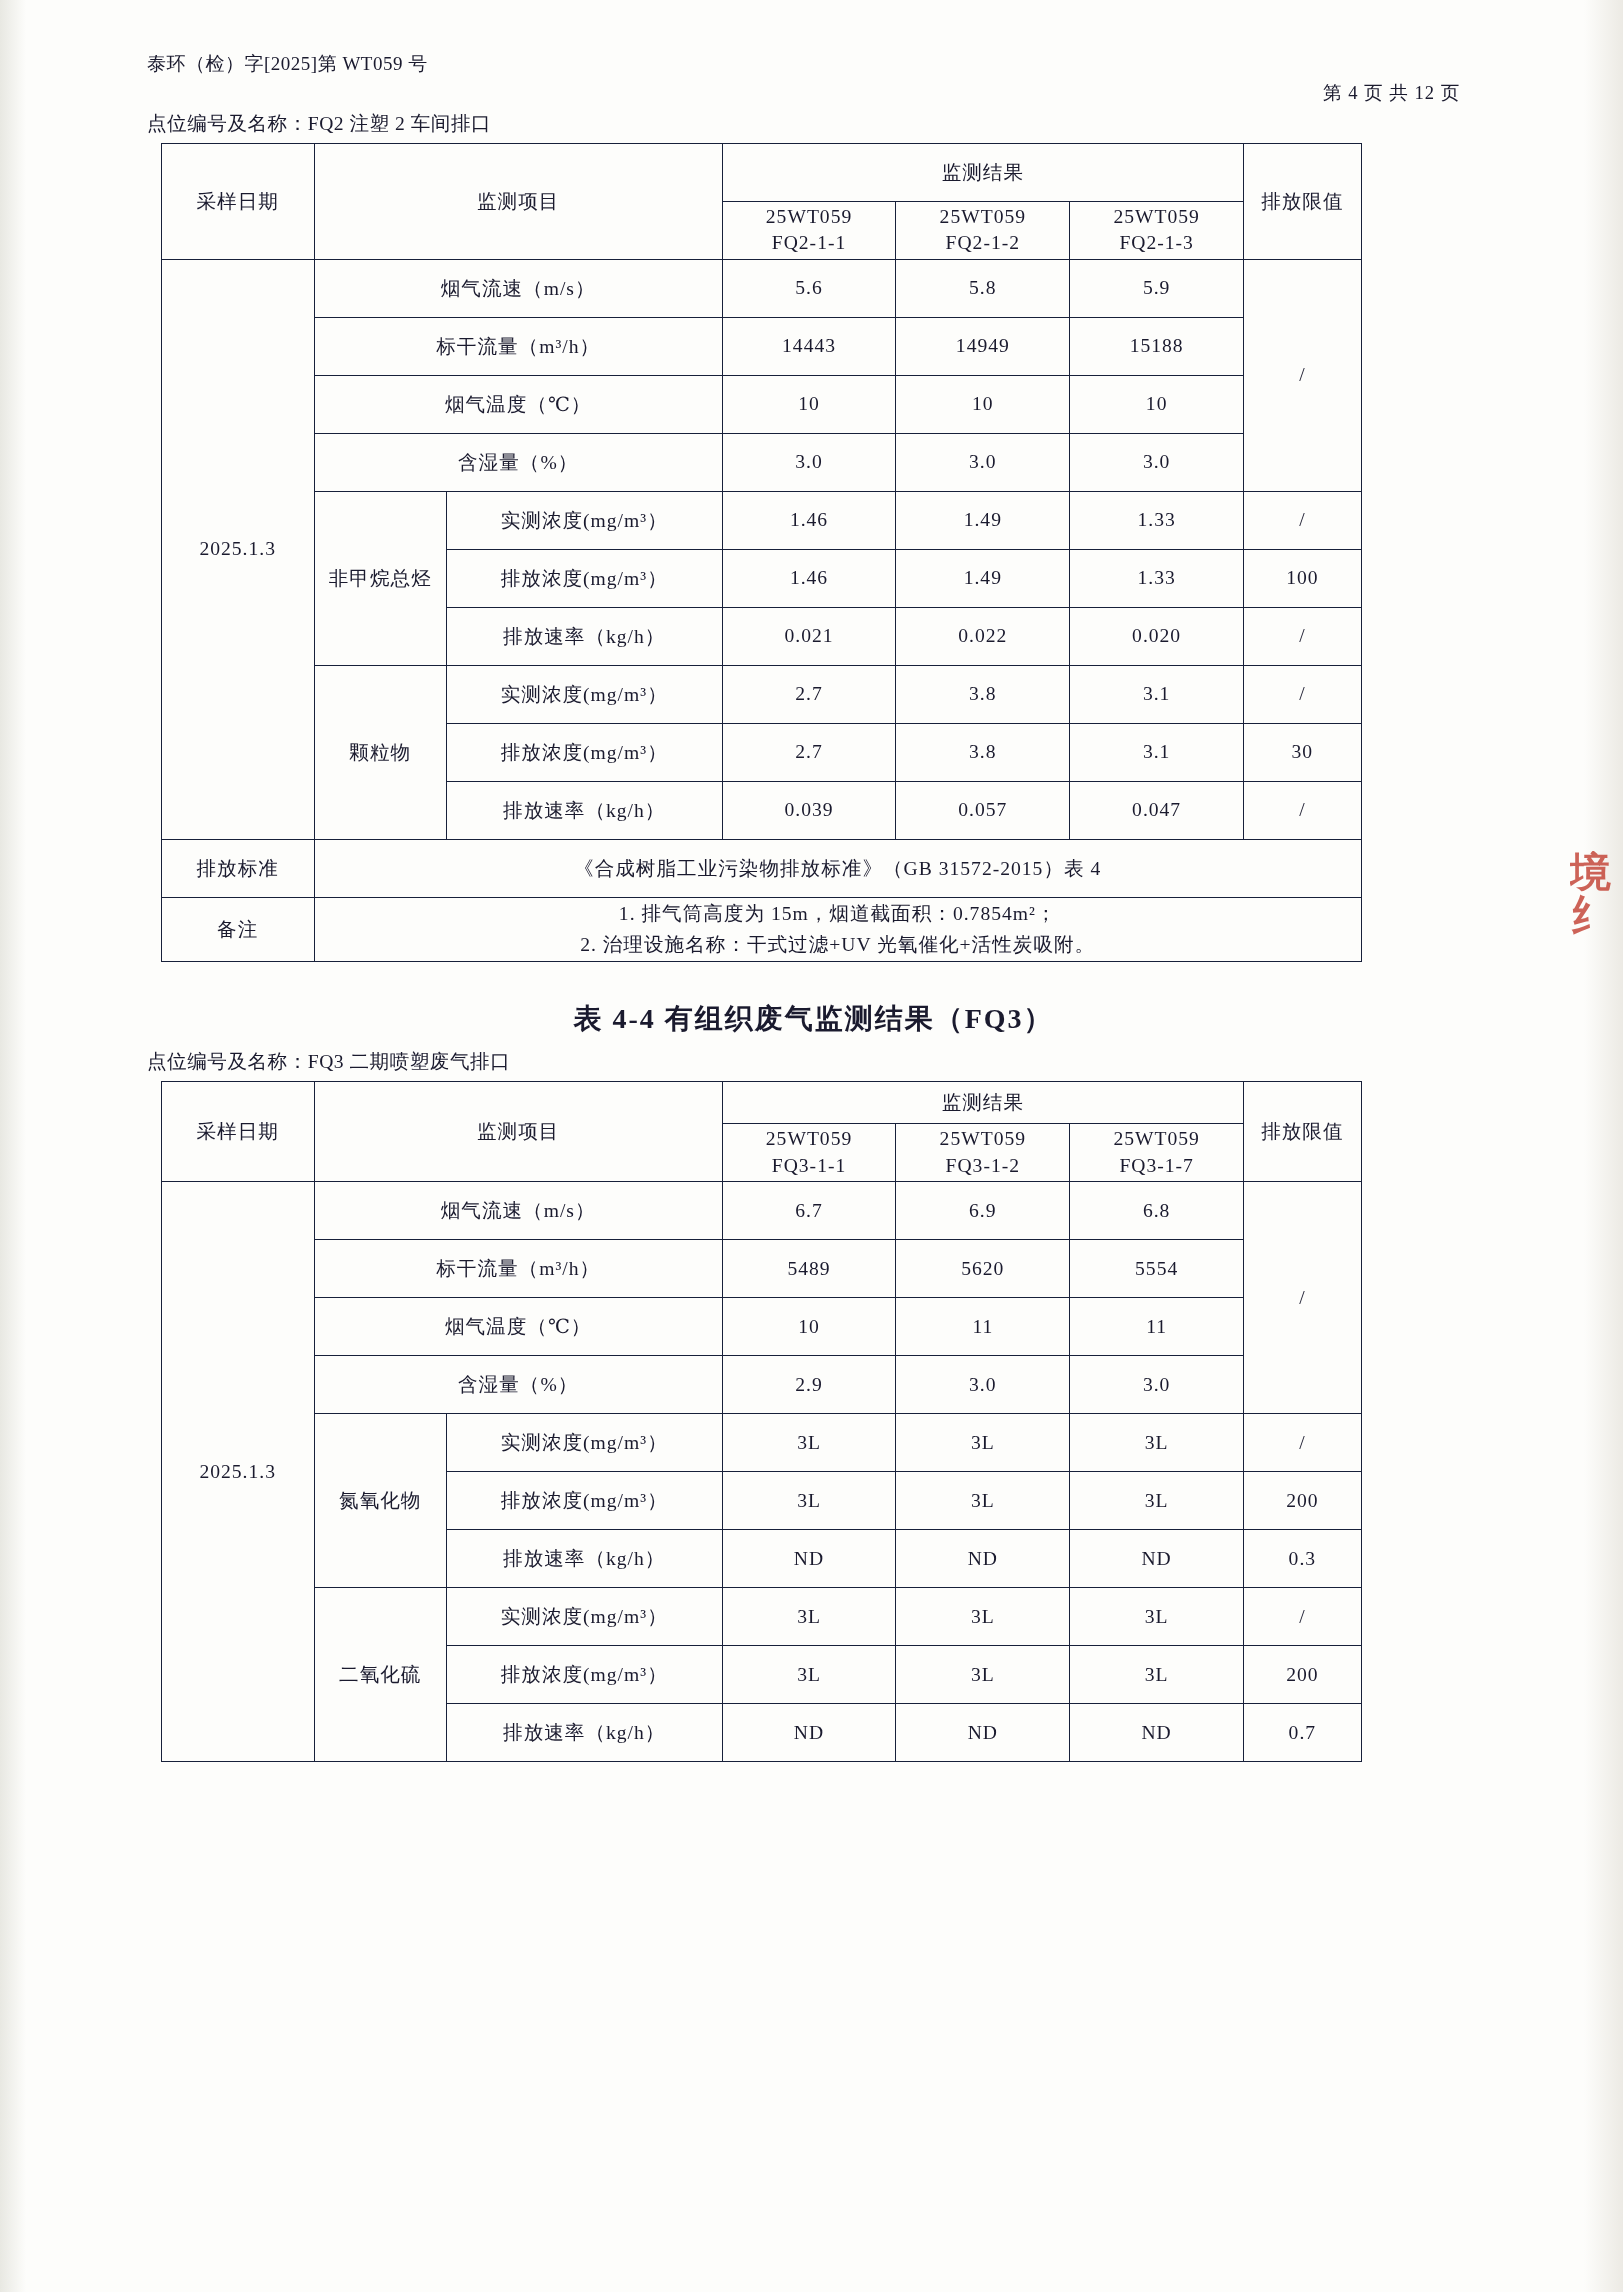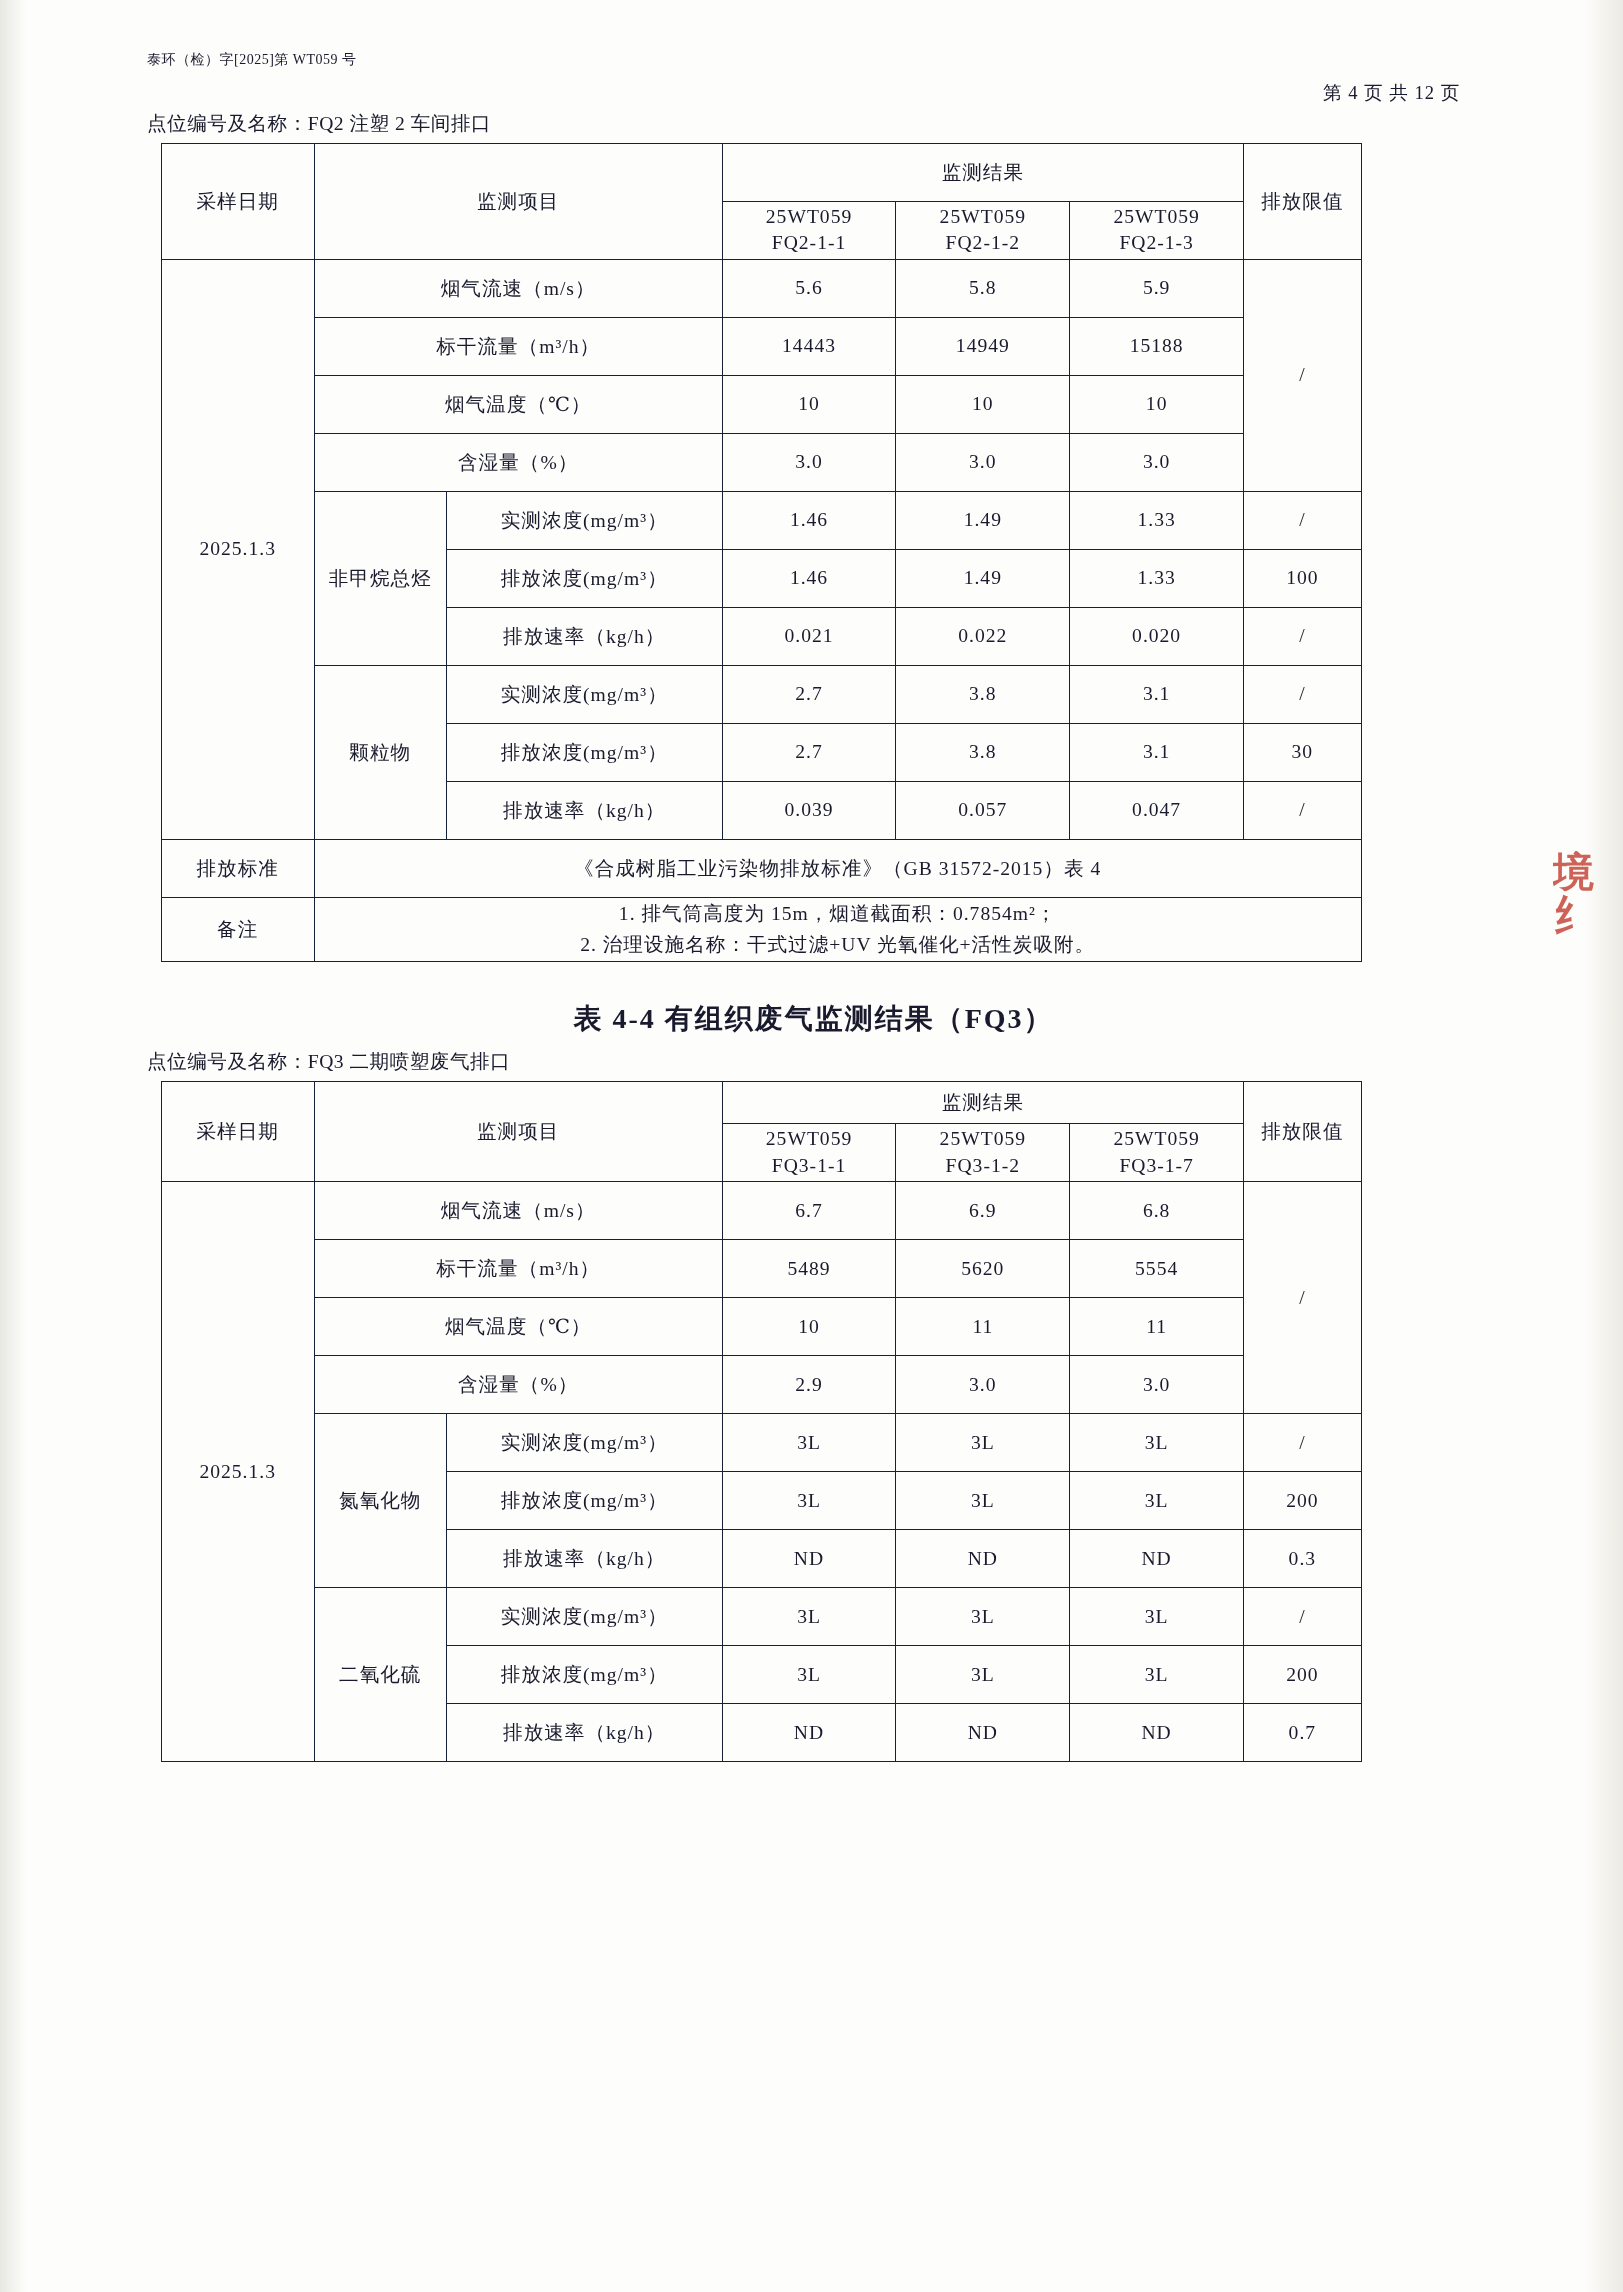--- a/index.html
+++ b/index.html
@@ -33,21 +33,21 @@
     top: 0;
     width: 1333px;
   }
   .hdr {
     position: relative;
     height: 59px;
     margin-top: 51px;
   }
   .hdr-left {
     position: absolute; left: 0; top: 0;
-    font-size: 14px;
+    font-size: 19px;
     letter-spacing: 0.5px;
     text-align: center;
   }
   .hdr-right {
     position: absolute; right: 19.6px; top: 29px;
     font-size: 18.6px;
     letter-spacing: 1px;
     text-align: right;
   }
   .tbl-title {
@@ -89,21 +89,21 @@
     padding: 5.9px 0 5.9px 13.7px;
     font-size: 19.6px;
     line-height: 1.6;
     margin-top: 8px;
   }
   .std-cell { font-size: 19.6px; letter-spacing: 1px; }
   .spacer-lg { height: 33px; }
   
   .stamp {
     position: absolute;
-    right: 25px;
+    right: 8px;
     top: 851px;
     width: 45px;
     height: 147px;
     color: #c0392b;
     font-size: 41px;
     line-height: 1.05;
     font-weight: bold;
     opacity: 0.78;
     overflow: hidden;
     letter-spacing: 0;

